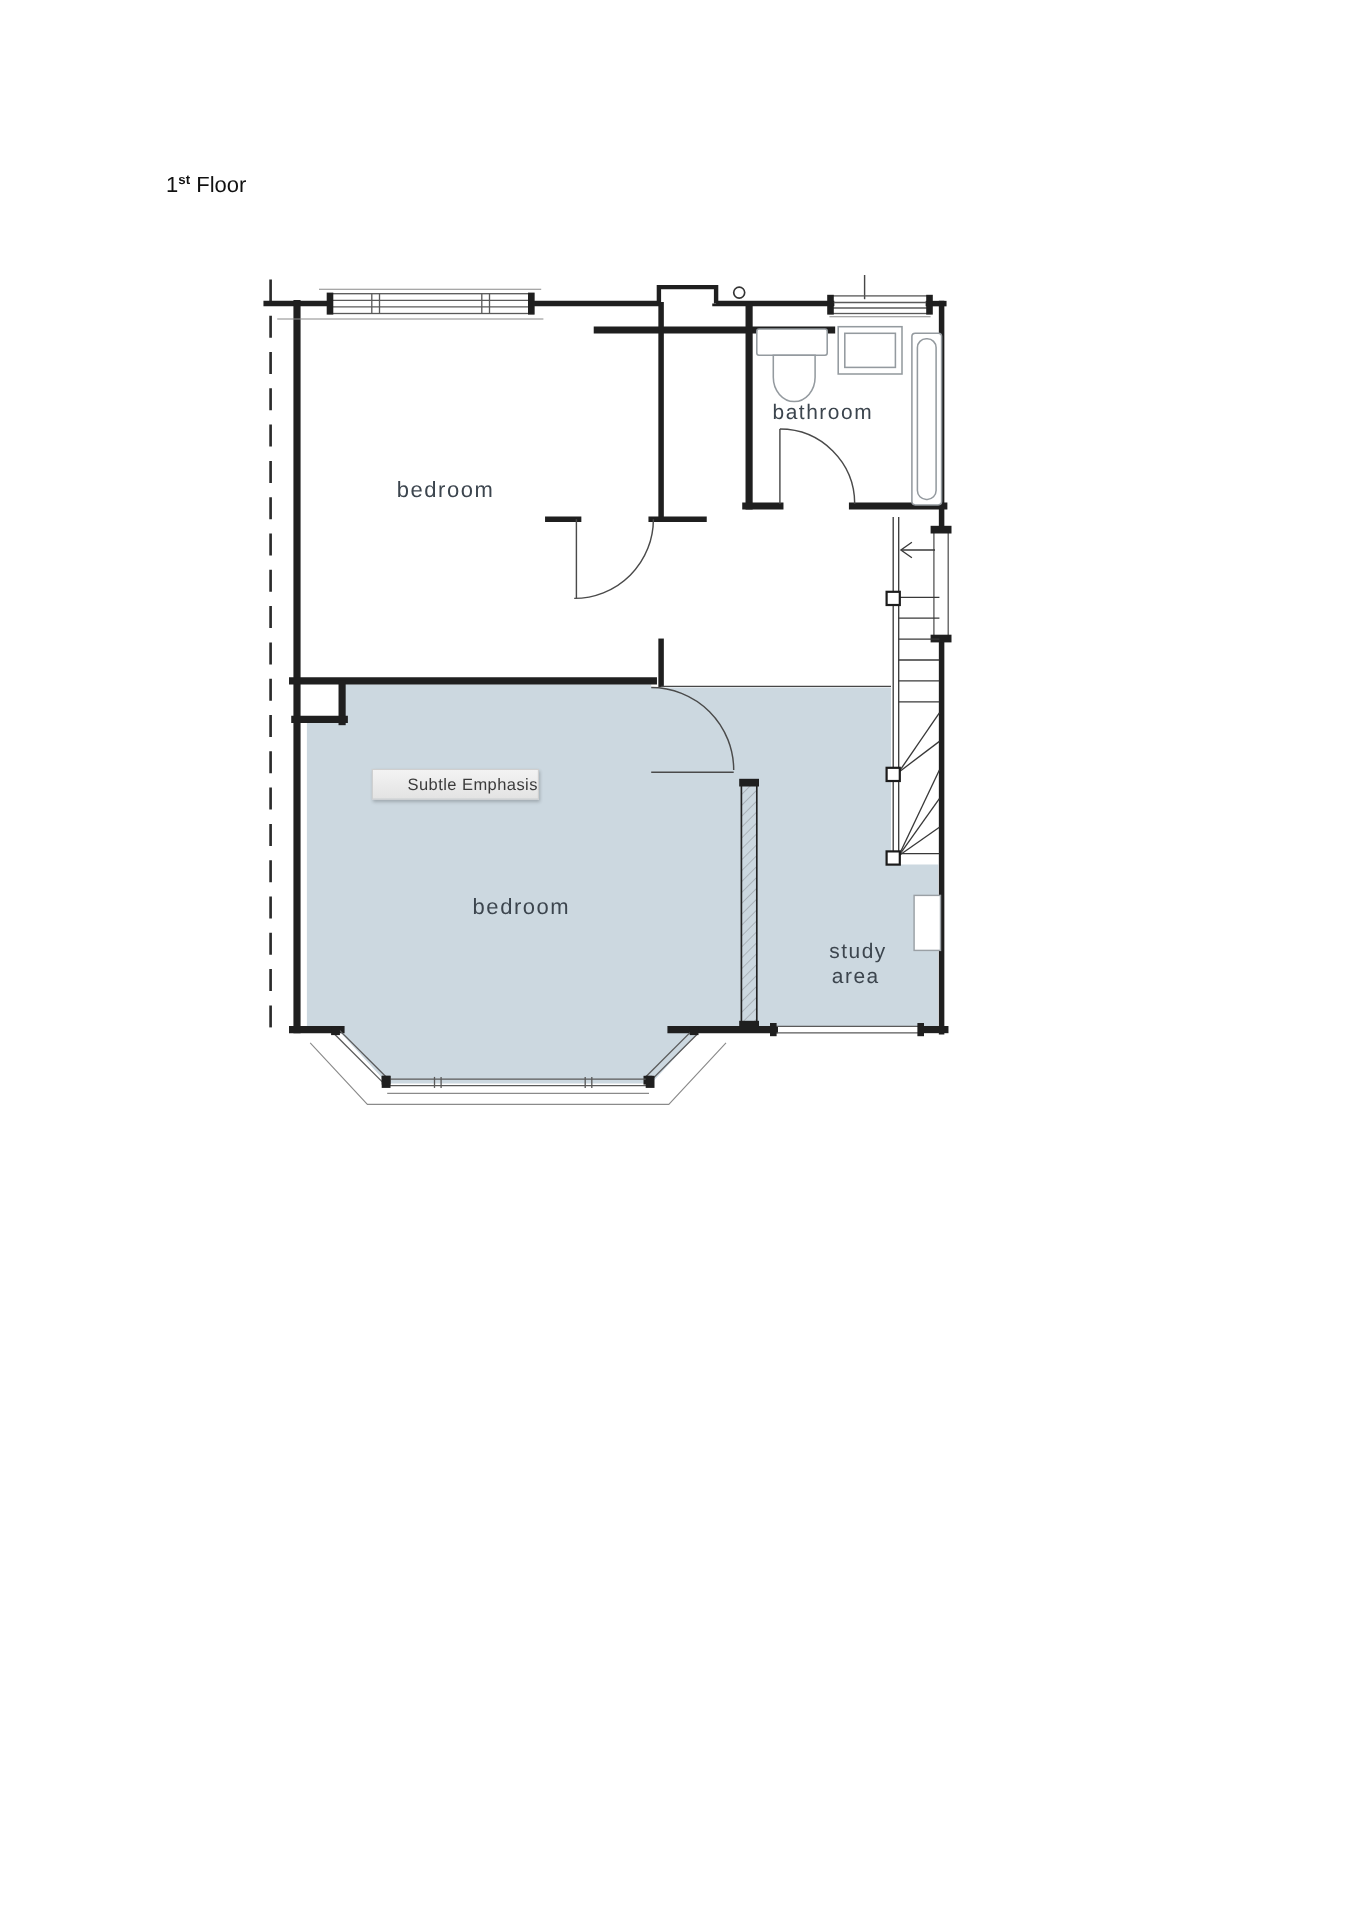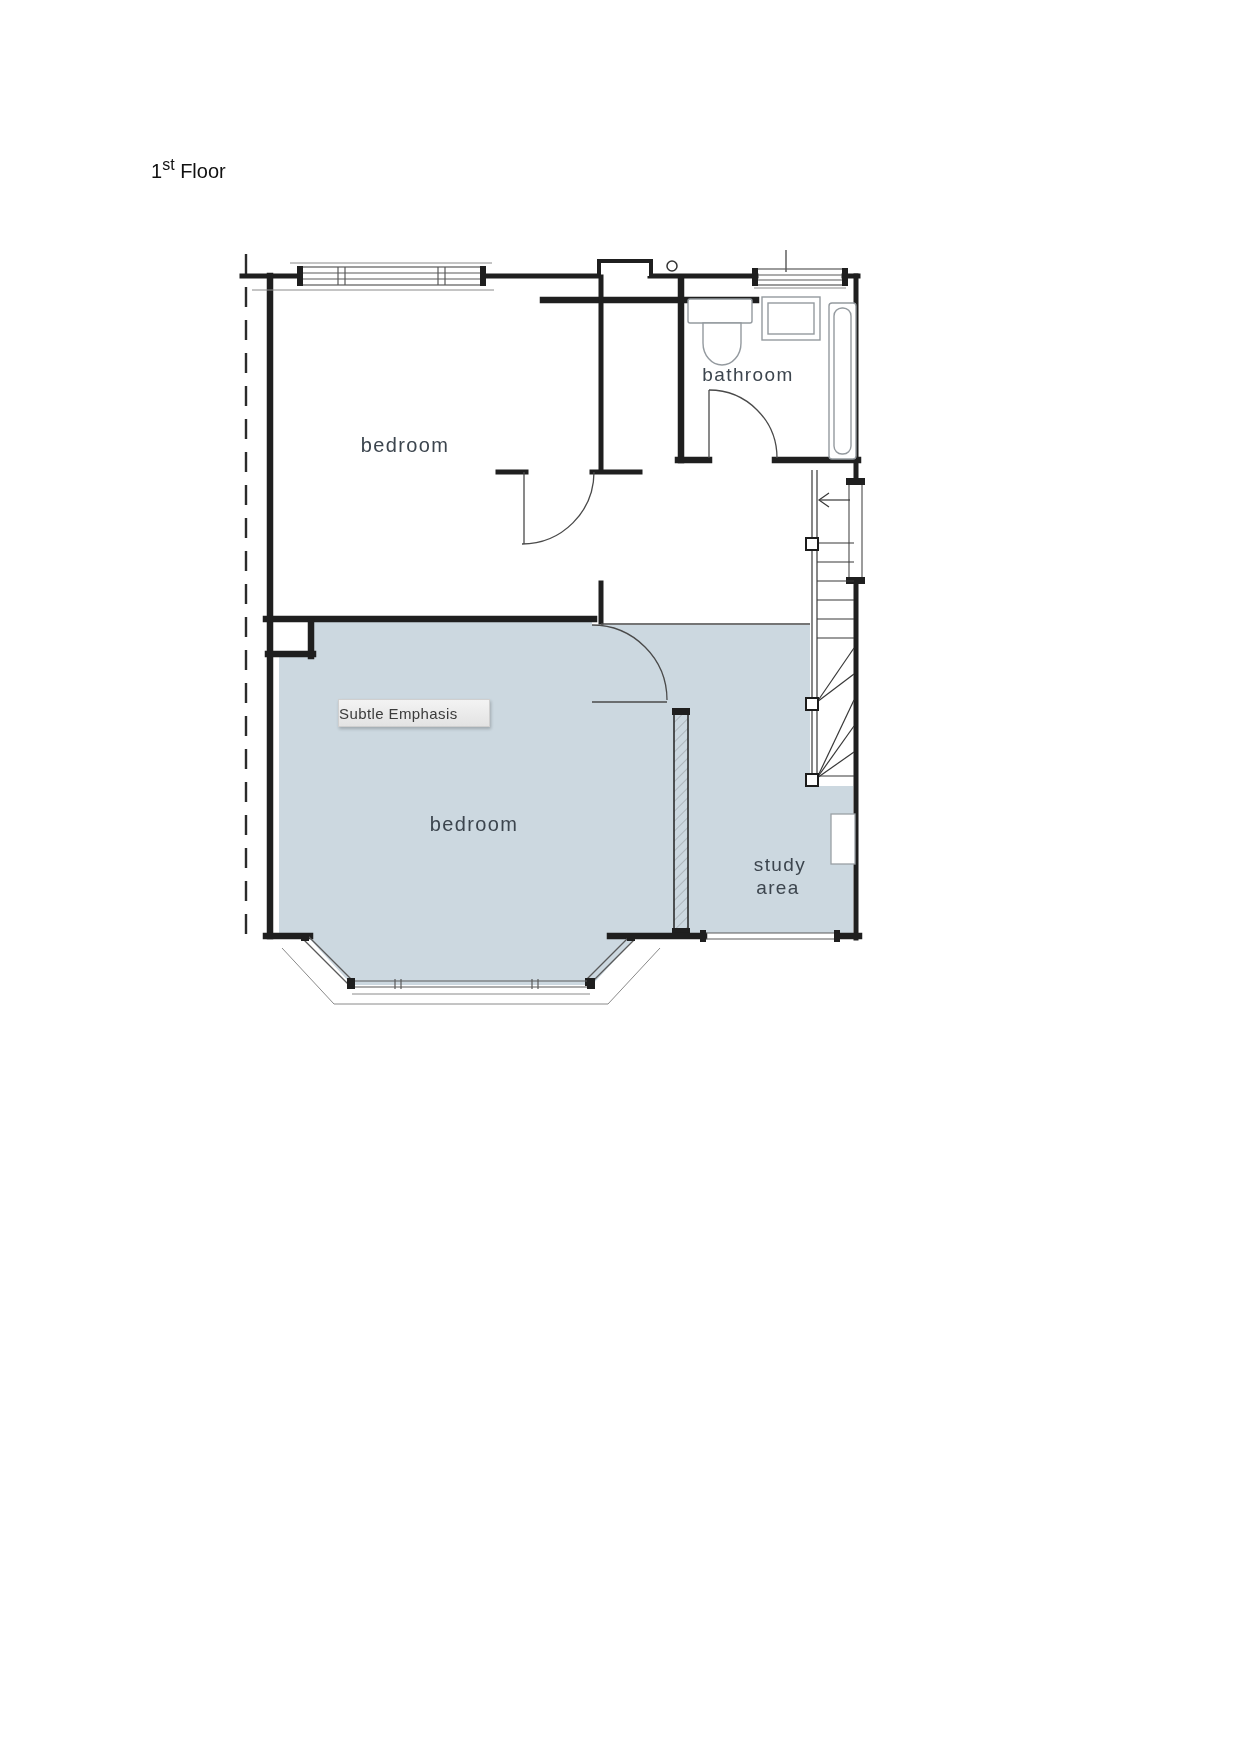--- a/index.html
+++ b/index.html
@@ -1,36 +1,36 @@
 <!DOCTYPE html>
 <html style="--wall: #1f1f1f; --highlight-fill: #ccd8e0; --label-text: #3c454e; --annotation-bg: #ececec; --annotation-text: #3b3b3b;"><head>
 <meta charset="utf-8">
 <style>
   html,body{margin:0;padding:0;background:#ffffff;}
   body{width:1241px;height:1755px;position:relative;font-family:"Liberation Sans",sans-serif;overflow:hidden;}
   .page-title{position:absolute;left:151px;top:143px;font-size:20px;color:#111;font-weight:400;}
-  .page-title sup{font-size:16px;}
+  .page-title sup{font-size:12px;font-weight:bold;}
   .plan-svg{position:absolute;left:0;top:0;}
   .wall{stroke:var(--wall,#1f1f1f);stroke-width:5;fill:none;stroke-linecap:square;}
   .wall6{stroke:var(--wall,#1f1f1f);stroke-width:6.5;fill:none;stroke-linecap:square;}
   .thin{stroke:#474747;stroke-width:1.3;fill:none;}
   .doorline{stroke:#4a4a4a;stroke-width:1.3;fill:none;}
   .stair{stroke:#383838;stroke-width:1.2;fill:none;}
   .winline{stroke:#5a5a5a;stroke-width:1.2;fill:none;}
   .sill{stroke:#8a8a8a;stroke-width:1;fill:none;}
   .fixture{stroke:#949a9f;stroke-width:1.4;fill:#ffffff;}
   .capblk{fill:var(--wall,#1f1f1f);stroke:none;}
   .blue{fill:var(--highlight-fill,#ccd8e0);stroke:none;}
   .newel{fill:#ffffff;stroke:#1c1c1c;stroke-width:2;}
   .label{fill:var(--label-text,#3c454e);font-family:"Liberation Sans",sans-serif;font-size:20px;letter-spacing:1.4px;text-anchor:middle;}
   .label.sm{font-size:19px;}
   .dash{stroke:#2b2b2b;stroke-width:2.4;stroke-dasharray:20 13;fill:none;}
   .annotation{position:absolute;left:338px;top:699px;width:150px;height:26px;
     background:linear-gradient(#f3f3f3,#e3e3e3);border:1px solid #cfcfcf;
-    box-shadow:1px 2px 3px rgba(0,0,0,.22);display:flex;align-items:center;justify-content:flex-start;
+    box-shadow:1px 2px 3px rgba(0,0,0,.22);display:flex;align-items:center;justify-content:flex-end;
     font-size:15px;color:var(--annotation-text,#3b3b3b);letter-spacing:.4px;}
 </style>
 </head>
 <body>
 
 <h1 class="page-title"><span>1</span><sup>st</sup><span> Floor</span></h1>
 
 <svg class="plan-svg" width="1241" height="1755" viewBox="0 0 1241 1755">
   <defs>
     <pattern id="hatch" width="7" height="7" patternUnits="userSpaceOnUse" patternTransform="rotate(45)">

